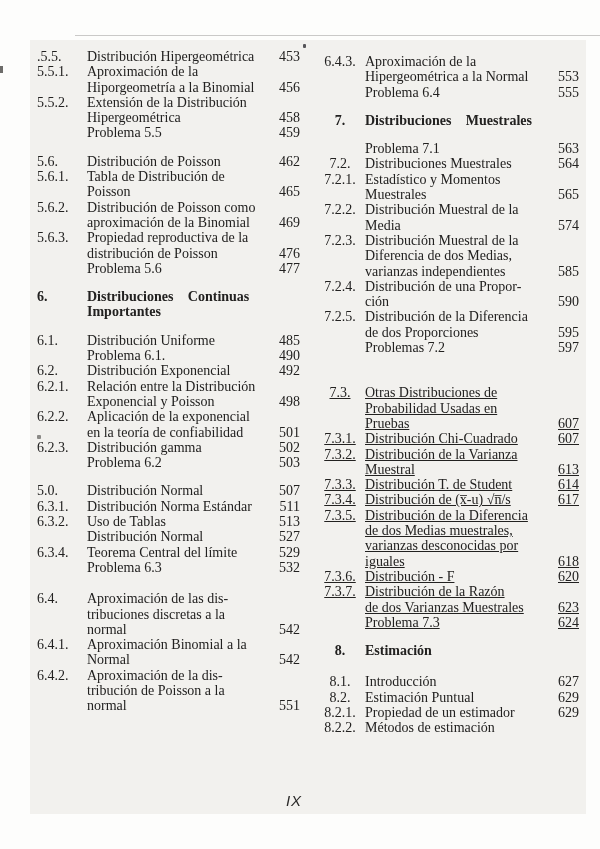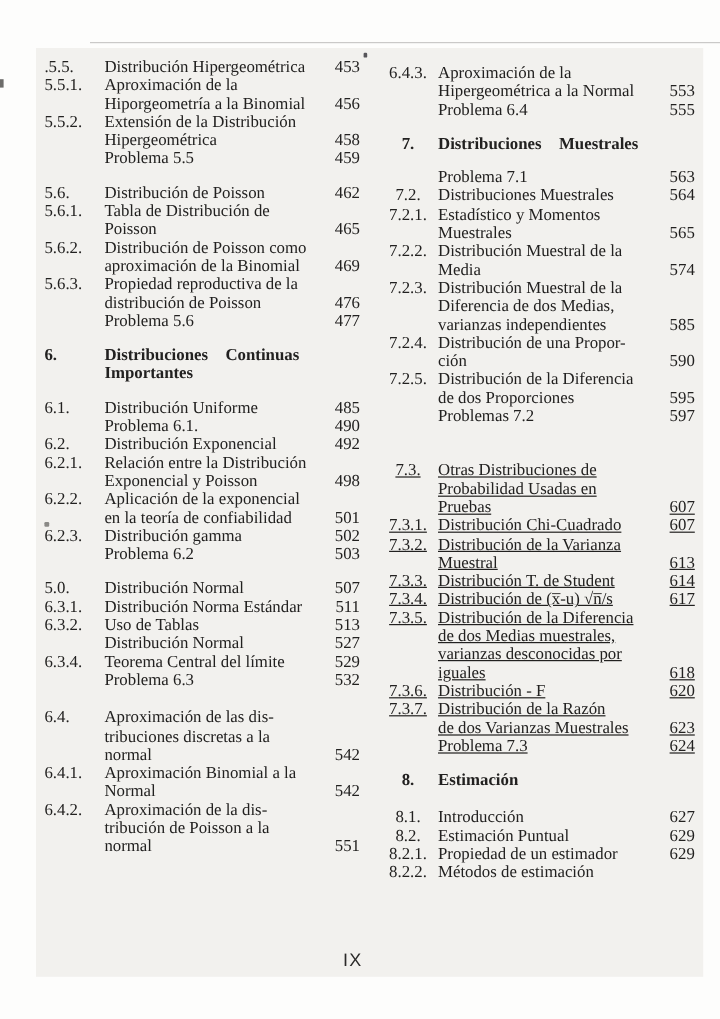--- a/index.html
+++ b/index.html
@@ -36,20 +36,21 @@
   .lab{flex:0 0 50px;white-space:nowrap;}
   .txt{white-space:nowrap;}
   .pg{margin-left:auto;padding-left:4px;white-space:nowrap;}
   .row.bold{font-weight:bold;}
   .row.spread .txt{word-spacing:11px;}
   .folio{
     position:absolute;left:0;right:0;top:752px;text-align:center;
     font-size:15px;letter-spacing:1px;color:#2b2a29;
     transform:translateX(-14px);
     font-family:"Liberation Sans","DejaVu Sans",sans-serif;
+    font-style:italic;
   }
 </style>
 </head>
 <body>
 
 <div class="edge-line"></div>
 <div class="speck-left"></div>
 
 <div class="scan-page">
   <div class="speck-453"></div>

